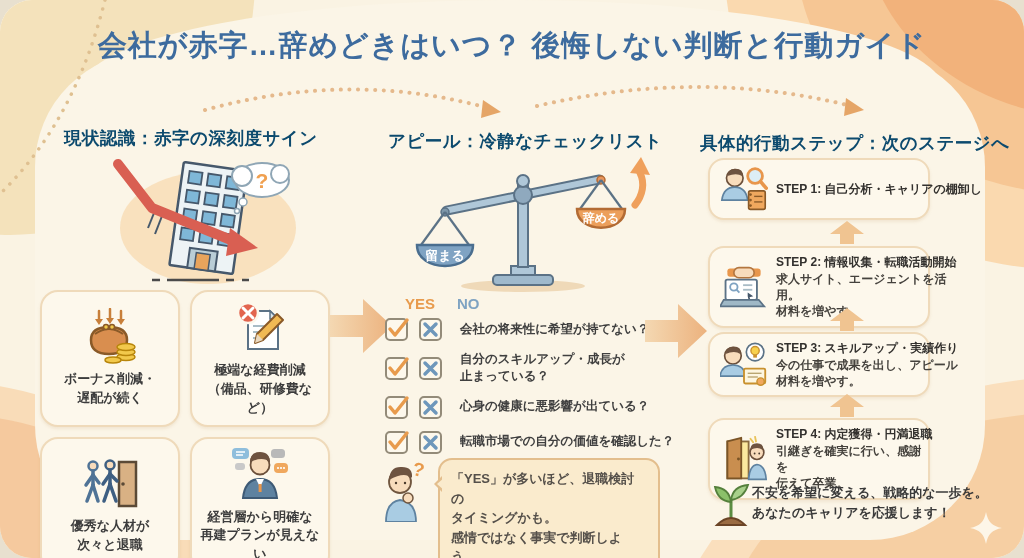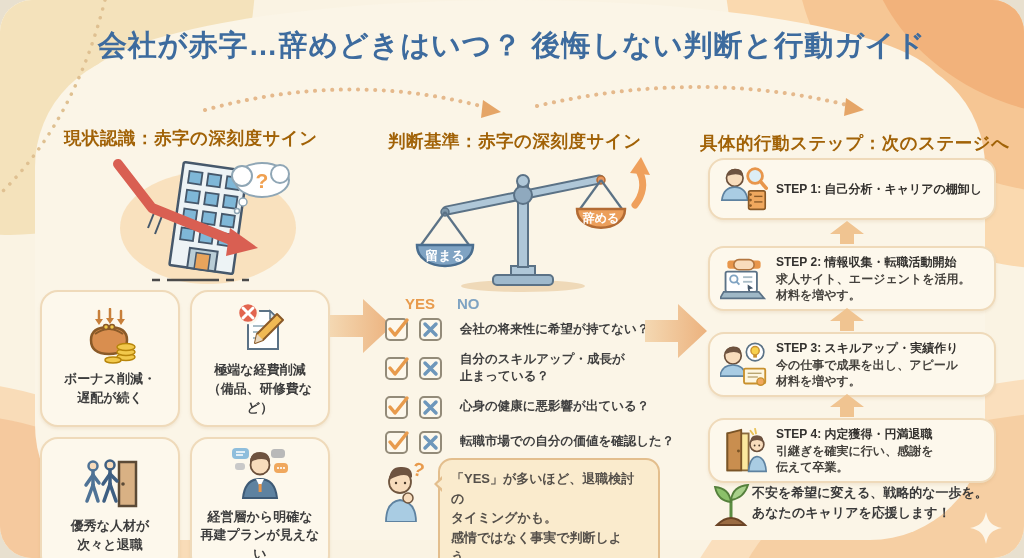--- a/index.html
+++ b/index.html
@@ -4,21 +4,21 @@
 <style>
   * { margin:0; padding:0; box-sizing:border-box; }
   body { font-family:"Liberation Sans", sans-serif; background:#e8e0cf; }
   .canvas { position:relative; width:1024px; height:558px; overflow:hidden; background:#FAF3E3;border-radius:32px; }
   .bg-layer { position:absolute; left:0; top:0; z-index:0; }
   .fg { position:absolute; z-index:2; }
 
   .title { left:0; right:0; top:26px; text-align:center; font-size:29px; font-weight:bold;
            color:#3D6B9E; letter-spacing:1px; }
 
-  .col-header { font-size:17.5px; font-weight:bold; color:#a16207; letter-spacing:0.5px; white-space:nowrap; }
+  .col-header { font-size:17.5px; font-weight:bold; color:#0c4a6e; letter-spacing:0.5px; white-space:nowrap; }
   .hdr-left { left:64px; top:126px; }
   .hdr-mid { left:388px; top:129px; }
   .hdr-right { left:700px; top:131px; }
 
   .sign-cards { left:40px; top:290px; display:grid; grid-template-columns:140px 140px; gap:10px; }
   .sign-card { min-height:112px; background:#FDF8EC; border:2px solid #EFDABA; border-radius:18px;
                display:flex; flex-direction:column; align-items:center; justify-content:center;
                gap:4px; padding:7px 4px; box-shadow:0 2px 3px rgba(190,150,95,0.15); }
   .sign-label { font-size:13px; font-weight:bold; color:#3C3C3C; text-align:center;
                 line-height:1.45; white-space:pre-line; }
@@ -33,21 +33,21 @@
 
   .advice-wrap { left:380px; top:458px; display:flex; align-items:flex-start; }
   .bubble { position:relative; margin-left:10px; width:222px; background:#FAEBCD;
             border:2px solid #E3BE8D; border-radius:14px; padding:9px 11px;
             font-size:13px; font-weight:bold; color:#55504A; line-height:1.5; white-space:pre-line; }
   .bubble:before { content:""; position:absolute; left:-14px; top:16px; border:8px solid transparent;
                    border-right:8px solid #E3BE8D; }
   .bubble:after  { content:""; position:absolute; left:-10px; top:17px; border:7px solid transparent;
                    border-right:8px solid #FAEBCD; }
 
-  .step-card { left:708px; width:288px; background:#FDF8EC; border:2px solid #EFDABA;
+  .step-card { left:708px; width:222px; background:#FDF8EC; border:2px solid #EFDABA;
                border-radius:16px; display:flex; align-items:center; gap:8px; padding:6px 10px;
                box-shadow:0 2px 3px rgba(190,150,95,0.15); }
   .step-title { font-size:12px; font-weight:bold; color:#33312E; white-space:nowrap; }
   .step-desc  { font-size:12px; color:#45423D; font-weight:bold; line-height:1.35; white-space:pre-line; }
   .step-icon { flex:0 0 auto; }
 
   .footer-note { left:710px; top:480px; display:flex; align-items:center; gap:0; }
   .footer-text { font-size:13px; font-weight:bold; color:#3A3A3A; line-height:1.55; white-space:pre-line; }
 </style>
 </head>
@@ -208,21 +208,21 @@
   <svg class="fg" style="left:330px; top:297px;" width="64" height="58">
     <defs>
         <linearGradient id="gA" x1="0" y1="0" x2="1" y2="0">
       <stop offset="0" stop-color="#F4D8B2"></stop>
           <stop offset="1" stop-color="#ECB27E"></stop>
         </linearGradient>
       </defs>
     <polygon points="0,18 33,18 33,2 62,29 33,56 33,40 0,40" fill="url(#gA)"></polygon>
   </svg>
 
-  <div class="fg col-header hdr-mid">判断基準：赤字の深刻度サイン</div>
+  <div class="fg col-header hdr-mid">アピール：冷静なチェックリスト</div>
 
   <svg class="fg" style="left:413px; top:153px;" width="244" height="142" viewBox="0 0 244 142">
     <ellipse cx="110" cy="133" rx="62" ry="6" fill="#EFD9B8"></ellipse>
     <rect x="80" y="122" width="60" height="10" rx="4" fill="#9FB9CC" stroke="#5B7286" stroke-width="2"></rect>
     <rect x="98" y="113" width="24" height="9" fill="#AFC7D8" stroke="#5B7286" stroke-width="2"></rect>
     <rect x="105" y="30" width="10" height="84" fill="#AFC7D8" stroke="#5B7286" stroke-width="2"></rect>
     <g transform="rotate(-11.5 110 42)">
       <rect x="28" y="38" width="164" height="8" rx="4" fill="#AFC7D8" stroke="#5B7286" stroke-width="2"></rect>
     </g>
     <circle cx="110" cy="42" r="9" fill="#8FA9BE" stroke="#5B7286" stroke-width="2"></circle>

